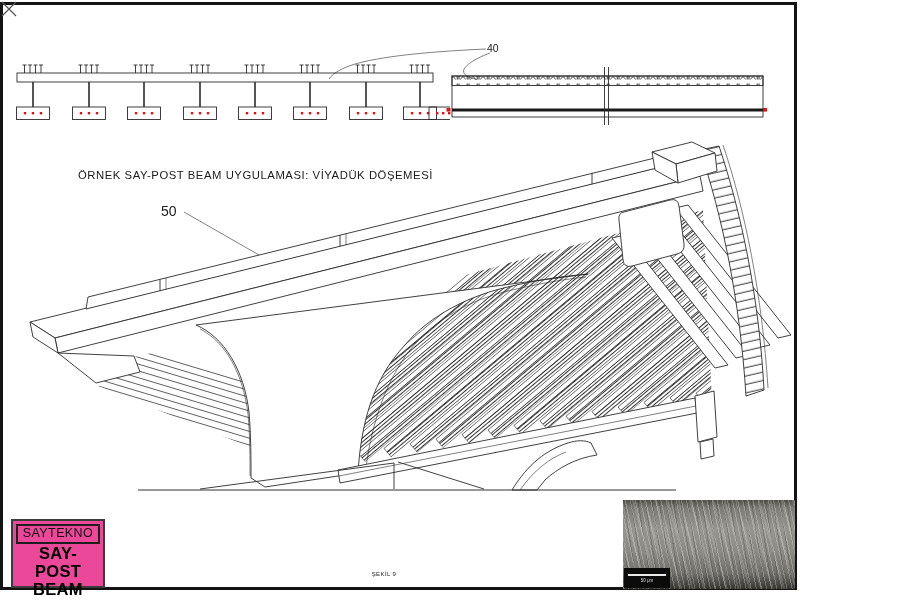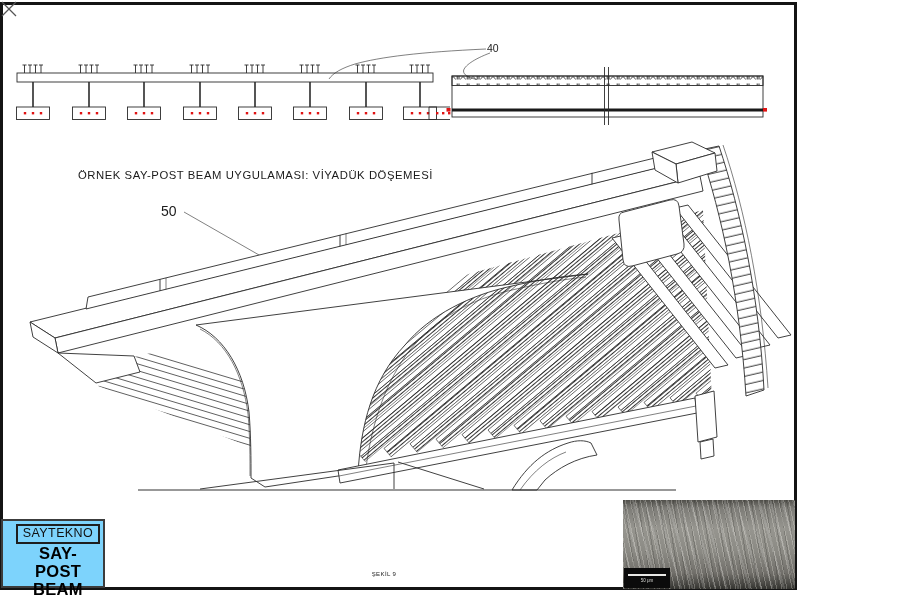--- a/index.html
+++ b/index.html
@@ -7,22 +7,22 @@
         font-family:"Liberation Sans", sans-serif;}
   .page svg{position:absolute;left:0;top:0;}
   .ln{stroke:#2b2b2b;stroke-width:.9;fill:none;}
   .fw{fill:#ffffff;stroke:#2b2b2b;stroke-width:.9;}
   .thin{stroke:#2b2b2b;stroke-width:.6;fill:none;}
   text.t{fill:#1b1b1b;}
   .title-t{font-size:11.3px;letter-spacing:.55px;}
   .lbl50{font-size:14px;}
   .lbl40{font-size:10.5px;}
   
-  .logo{position:absolute;left:1px;top:519px;width:84px;height:62px;background:#7dd3fc;
-        border:2.5px solid #3c3c3c;padding:3px 3px 0 13px;box-sizing:content-box;}
+  .logo{position:absolute;left:11px;top:519px;width:84px;height:62px;background:#ec4899;
+        border:2.5px solid #3c3c3c;padding:3px 3px 0 3px;box-sizing:content-box;}
   .logo-top{border:2px solid #1e1e1e;text-align:center;font-size:12.5px;color:#111;
         letter-spacing:.4px;padding:0 0 1px 0;line-height:15px;}
   .logo-name{font-weight:bold;font-size:16.5px;color:#000;text-align:center;line-height:1.08;
         letter-spacing:.3px;margin-top:1px;}
   .xmark{position:absolute;left:18px;top:572px;width:18px;height:18px;z-index:4;}
   
   .fig-caption{position:absolute;left:349px;top:571px;width:70px;text-align:center;
         font-size:6px;color:#222;letter-spacing:.4px;}
   
   .sem{position:absolute;left:623px;top:500px;width:172px;height:89px;

